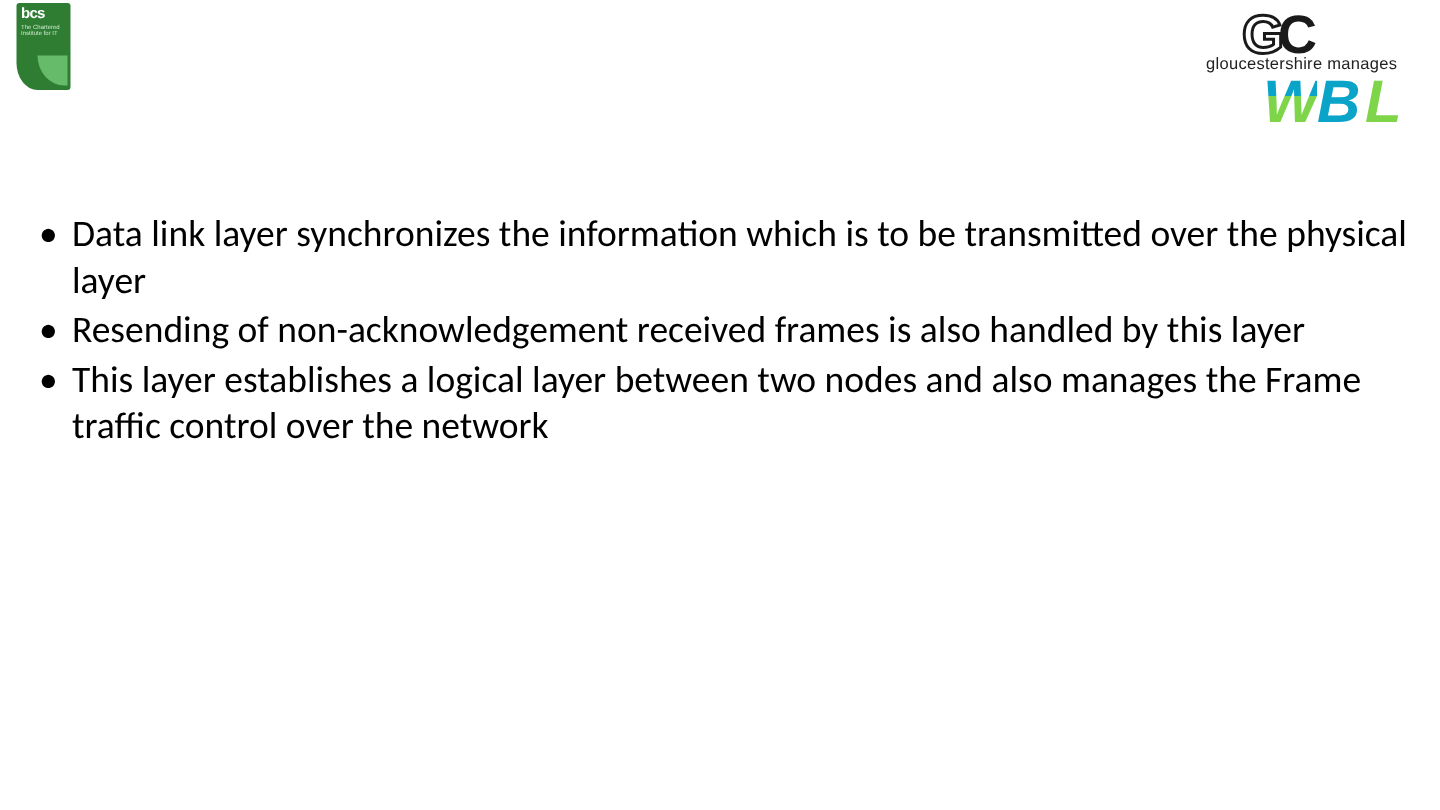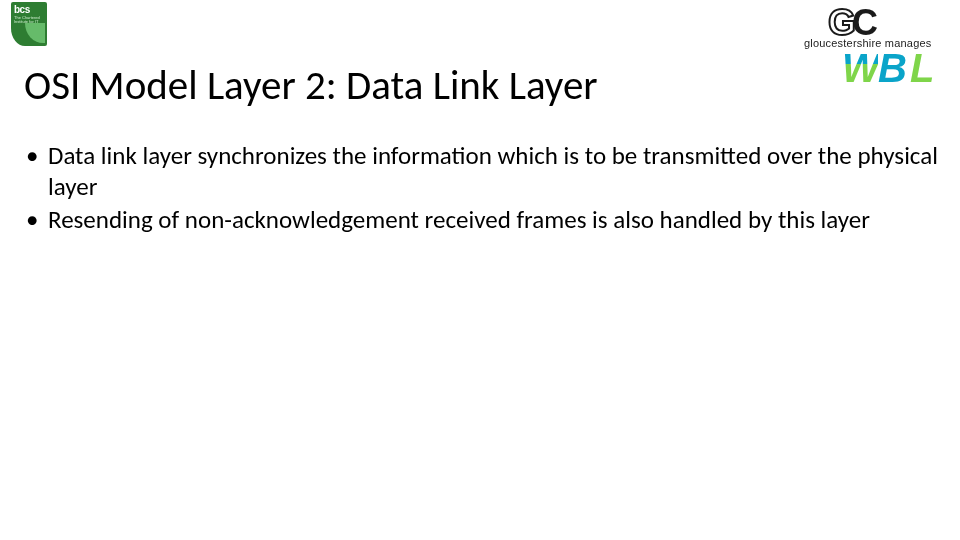--- a/index.html
+++ b/index.html
@@ -18,21 +18,21 @@
     height: 540px;
     box-sizing: border-box;
   }
 
   
   .logo-bcs {
     position: absolute;
     left: 11px;
     top: 2px;
     width: 36px;
-    height: 44px;
+    height: 58px;
   }
   .logo-bcs .badge {
     position: absolute;
     inset: 0;
     background: #2e7d32;
     border-top-left-radius: 2px;
     border-top-right-radius: 2px;
     border-bottom-left-radius: 14px 18px;
     border-bottom-right-radius: 2px;
   }
@@ -196,22 +196,22 @@
     </div>
     <div class="gc-text">gloucestershire manages</div>
   </div>
 
   <div class="logo-wbl">
     <span class="w">W</span>
     <span class="b">B</span>
     <span class="l">L</span>
   </div>
 
-  <div class="title">OSI Model Layer 2: Data Link Layer</div>
 
   <div class="body">
     <ul>
       <li>Data link layer synchronizes the information which is to be transmitted over the physical layer</li>
       <li>Resending of non-acknowledgement received frames is also handled by this layer</li>
+      <li>This layer establishes a logical layer between two nodes and also manages the Frame traffic control over the network</li>
     </ul>
   </div>
 
 </div>
 
 </body></html>

